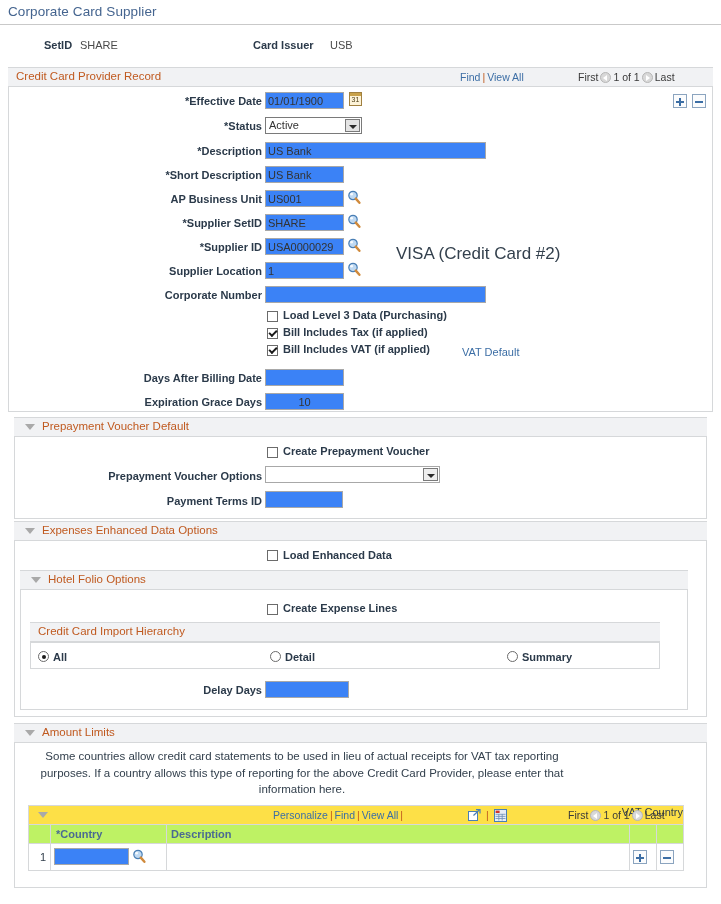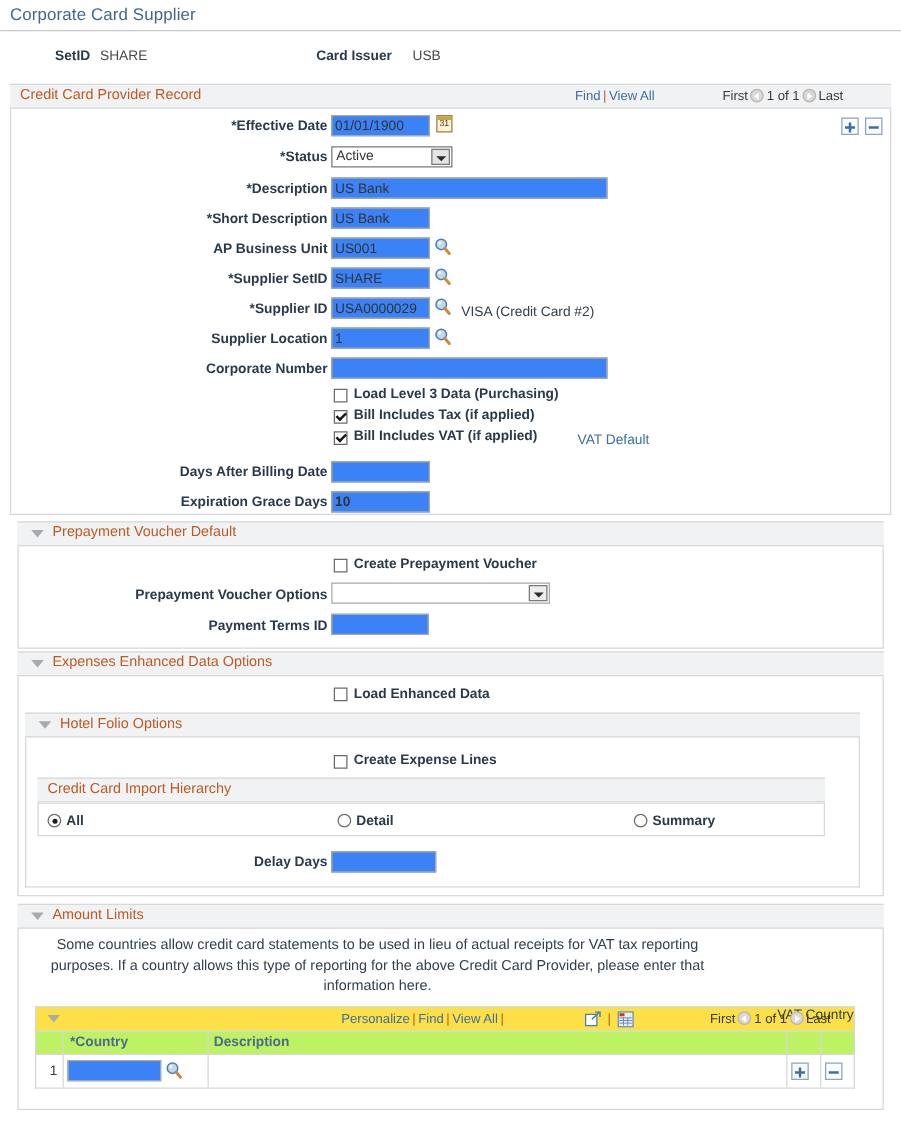--- a/index.html
+++ b/index.html
@@ -148,21 +148,21 @@
     box-sizing: border-box;
     border: 1px solid #a8a8a8;
     background: #3b82f6;
     font-family: "Liberation Sans", sans-serif;
     font-size: 11px;
     color: #333333;
     padding: 0 2px;
     height: 17px;
     line-height: 15px;
   }
-  .finput.num { text-align: left; font-weight: bold; }
+  .finput.num { text-align: center; }
   .fselect {
     position: absolute;
     box-sizing: border-box;
     border: 1px solid #7a7a7a;
     background: #ffffff;
     height: 17px;
   }
   .fselect .selval {
     position: absolute;
     left: 3px; top: 1px;
@@ -278,23 +278,24 @@
     background: #ffffff;
   }
   .hairline {
     position: absolute;
     background: #d6d8da;
   }
 
   
   .static-txt {
     position: absolute;
-    font-size: 11px;
+    font-size: 17px;
     color: #33404d;
     white-space: nowrap;
+    margin-left: 27px;
   }
   .para {
     position: absolute;
     font-size: 11.5px;
     color: #33404d;
     line-height: 16.5px;
     width: 560px;
   }
   .linklike {
     position: absolute;

